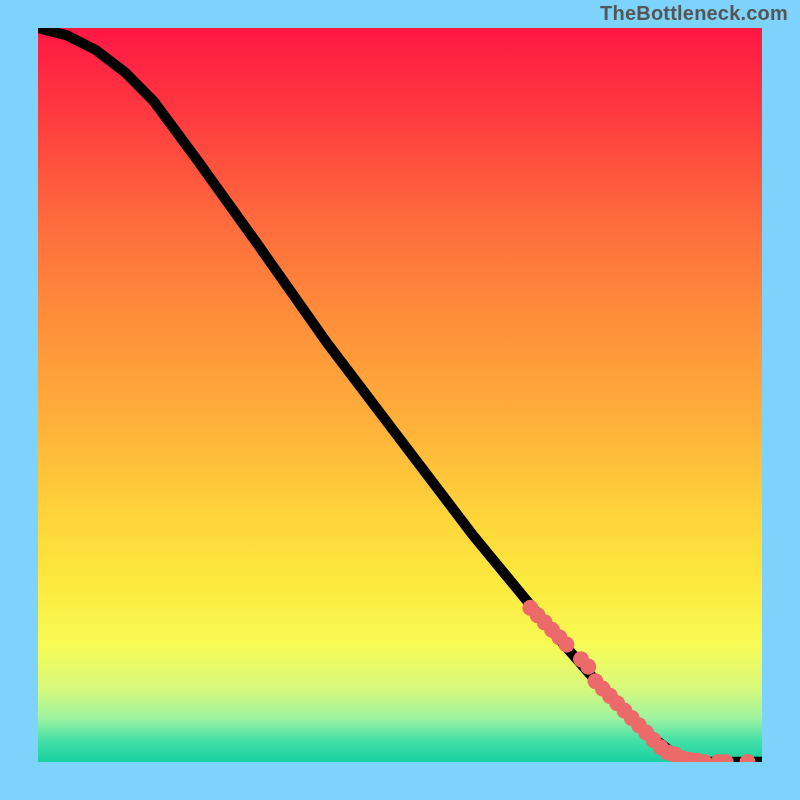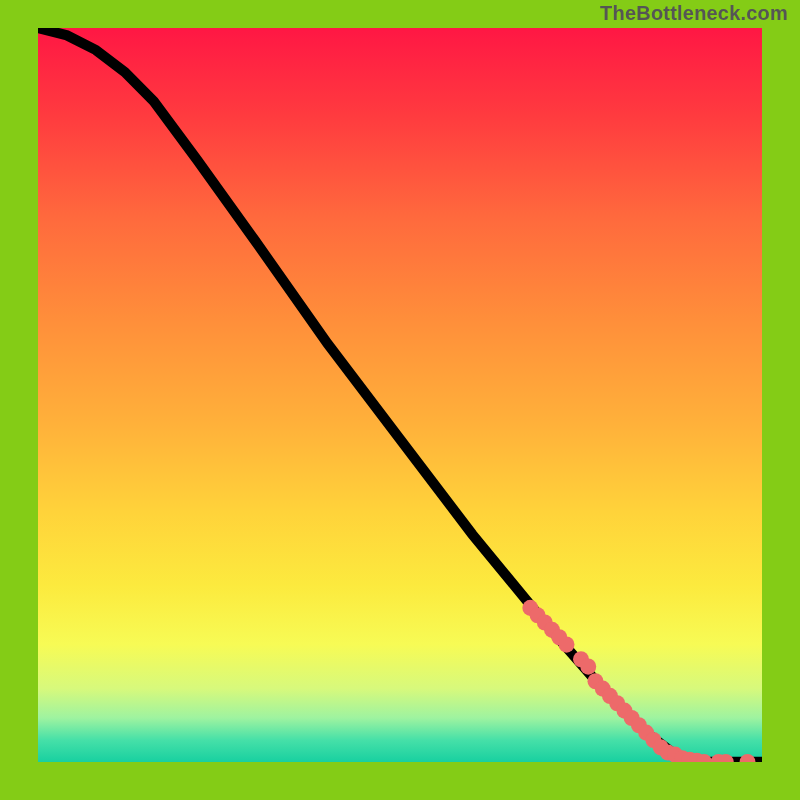--- a/index.html
+++ b/index.html
@@ -8,21 +8,21 @@
     width: 800px;
     height: 800px;
     background: #000;
     font-family: Arial, Helvetica, sans-serif;
     overflow: hidden;
   }
   .frame {
     position: relative;
     width: 800px;
     height: 800px;
-    background: #84cc16;
+    background: #7dd3fc;
   }
   .watermark {
     position: absolute;
     top: 2px;
     right: 12px;
     color: #555;
     font-size: 20px;
     font-weight: 600;
     letter-spacing: 0.2px;
     user-select: none;

